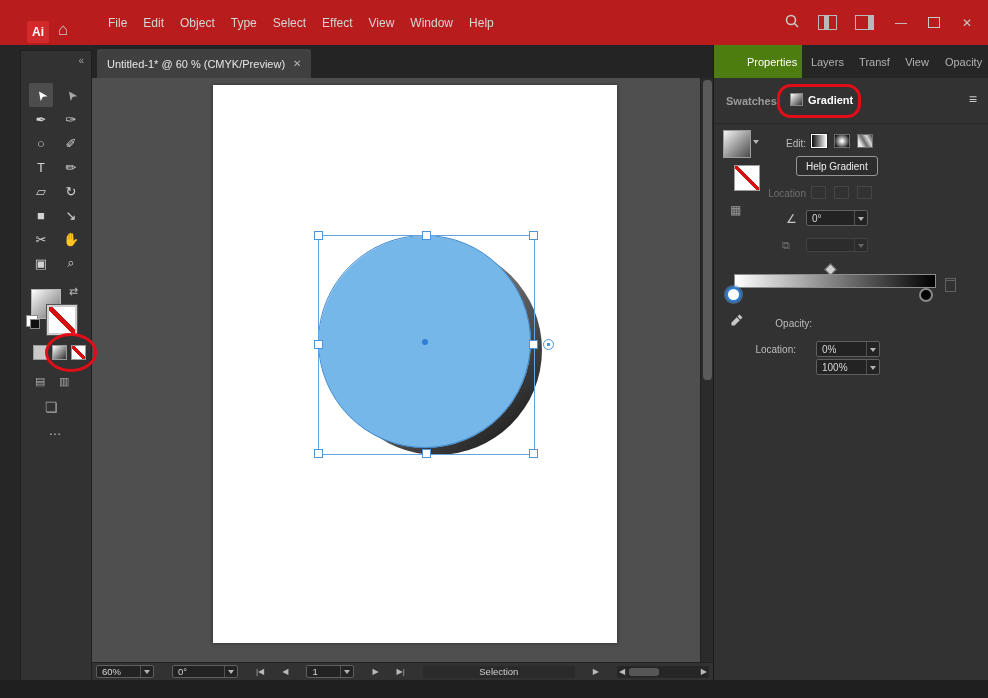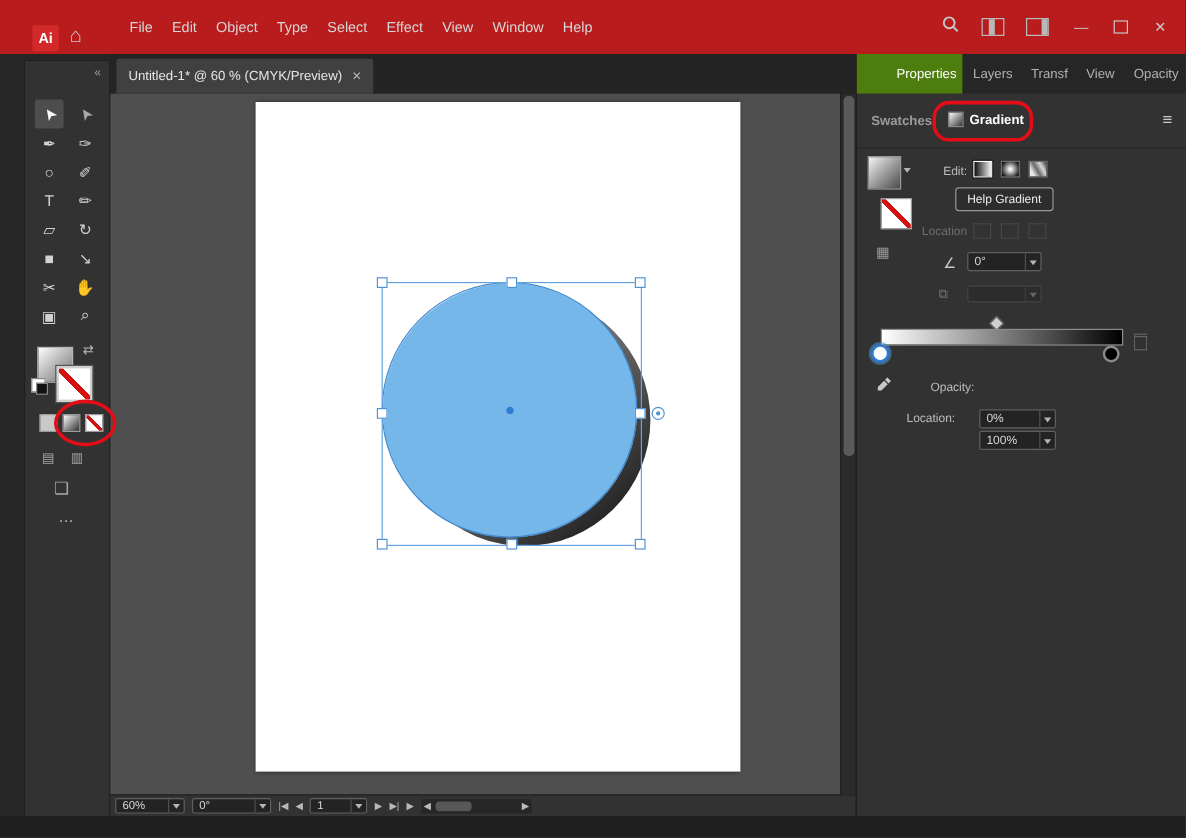--- a/index.html
+++ b/index.html
@@ -59,21 +59,21 @@
   #sel-box{left:226px;top:157px;width:215px;height:218px;border:1px solid #63a3e0;}
   .h{position:absolute;width:7px;height:7px;background:#fff;border:1px solid #4f94d6;}
   #center-dot{left:330px;top:261px;width:6px;height:6px;border-radius:50%;background:#2f7ed6;}
   #side-handle{left:451px;top:261px;width:9px;height:9px;border-radius:50%;border:1px solid #4f94d6;
                background:radial-gradient(circle,#4f94d6 0 1.5px,transparent 2px);}
   
   #vscroll{left:700px;top:78px;width:13px;height:584px;background:#2b2b2b;border-left:1px solid #1f1f1f;}
   #vthumb{left:2px;top:2px;width:9px;height:300px;background:#5a5a5a;border-radius:4px;}
   
   #statusbar{left:92px;top:662px;width:621px;height:18px;background:#323232;border-top:1px solid #242424;
-             display:flex;align-items:center;gap:6px;padding:0 4px;box-sizing:border-box;font-size:9.5px;color:#cfcfcf;}
+             display:flex;align-items:center;gap:18px;padding:0 4px;box-sizing:border-box;font-size:9.5px;color:#cfcfcf;}
   .dd{display:flex;align-items:center;background:#232323;border:1px solid #5f5f5f;border-radius:2px;
       color:#d6d6d6;font-size:10px;height:16px;padding-left:5px;box-sizing:border-box;}
   .dd .val{flex:1;text-align:left;}
   .dd .chevbox{border-left:1px solid #505050;margin-left:4px;align-self:stretch;display:flex;align-items:center;padding:0 3px;}
   .dd .chevbox::after{content:"";border:3px solid transparent;border-top:4px solid #b5b5b5;margin-top:4px;}
   .sb-dd{height:13px;font-size:9.5px;}
   .nav-glyph{color:#b9b9b9;font-size:8px;}
   #mode-strip{flex:1;height:12px;background:#2a2a2a;display:flex;align-items:center;justify-content:center;border-radius:1px;}
   #hscroll{width:92px;height:12px;background:#262626;display:flex;align-items:center;border-radius:1px;}
   #hthumb{width:30px;height:8px;background:#575757;border-radius:3px;margin-left:4px;}
@@ -263,20 +263,23 @@
     <span class="chevbox"></span>
   </div>
   <span class="nav-glyph">|◀</span>
   <span class="nav-glyph">◀</span>
   <div class="dd sb-dd" style="width:48px;">
     <span class="val">1</span>
     <span class="chevbox"></span>
   </div>
   <span class="nav-glyph">▶</span>
   <span class="nav-glyph">▶|</span>
+  <div id="mode-strip">
+    <span>Selection</span>
+  </div>
   <span class="nav-glyph">▶</span>
   <div id="hscroll">
     <span class="nav-glyph" style="margin-left:2px;">◀</span>
     <div id="hthumb"></div>
     <span class="nav-glyph" style="margin-left:auto;margin-right:2px;">▶</span>
   </div>
 </div>
 
 <div id="rightpanel" class="abs">
   <div id="panel-tabs">

